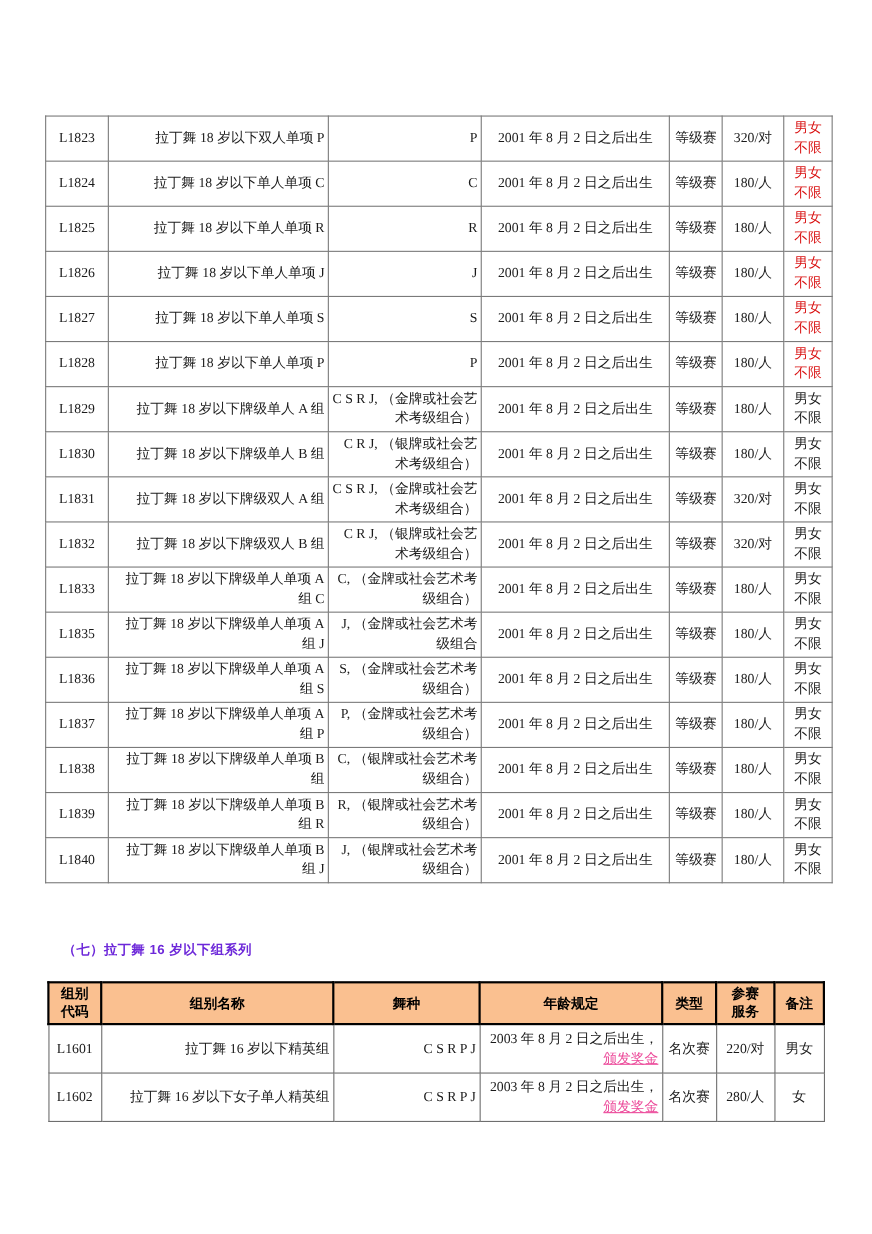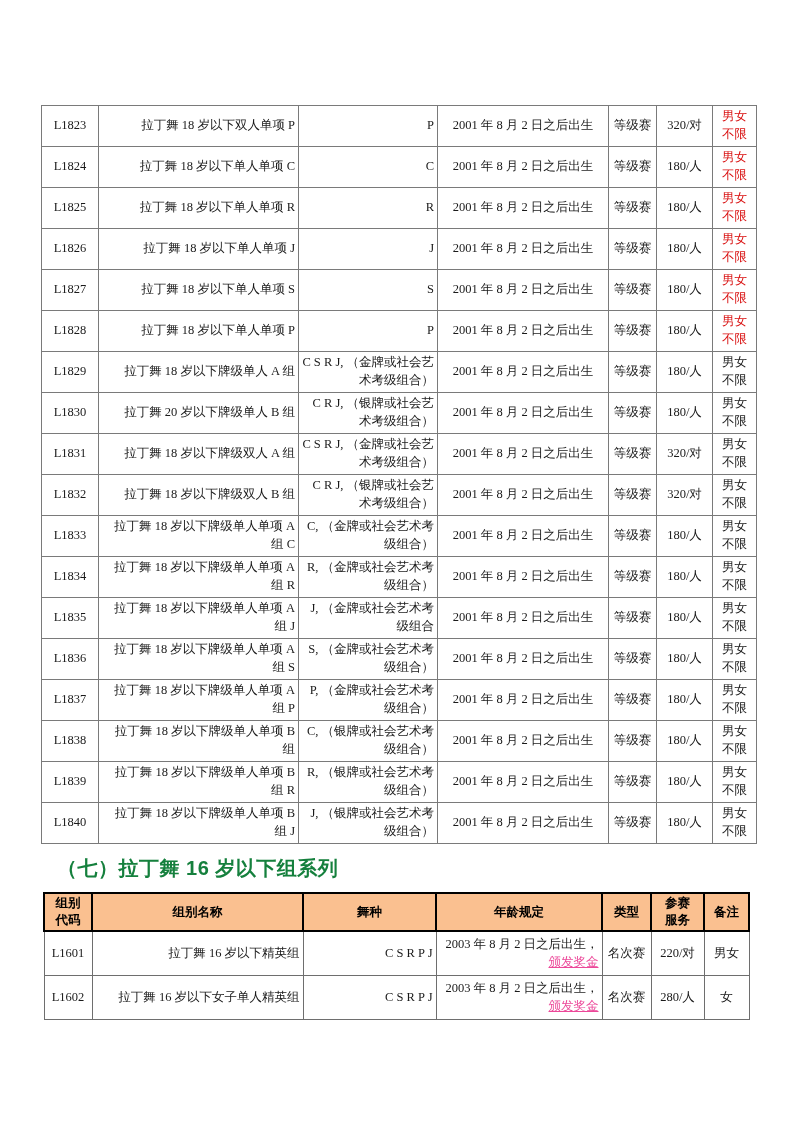--- a/index.html
+++ b/index.html
@@ -8,22 +8,22 @@
   table{border-collapse:collapse;table-layout:fixed;}
   
   #t1{position:absolute;top:105px;left:41px;width:715px;}
   #t1 td{border:1px solid #7a7a7a;font-size:12.5px;line-height:1.42;padding:1px 3px;
          vertical-align:middle;word-break:break-word;}
   #t1 tr{height:41px;}
   .c-center{text-align:center;}
   .c-left{text-align:right;}
   .note-red{color:#d91111;}
   
-  .section-title{position:absolute;top:855px;left:57px;font-size:20px;font-weight:bold;
-        color:#15803d;font-family:"Liberation Sans","DejaVu Sans",sans-serif;letter-spacing:0.5px;}
+  .section-title{position:absolute;top:855px;left:57px;font-size:12px;font-weight:bold;
+        color:#6d28d9;font-family:"Liberation Sans","DejaVu Sans",sans-serif;letter-spacing:0.5px;}
   
   #t2{position:absolute;top:892px;left:43px;width:706px;}
   #t2 th{background:#FAC090;border:2px solid #000;font-size:12.5px;font-weight:bold;
          white-space:pre-line;text-align:center;vertical-align:middle;padding:1px 2px;
          font-family:"Liberation Sans","DejaVu Sans",sans-serif;color:#000;}
   #t2 td{border:1px solid #6e6e6e;font-size:12.5px;line-height:1.45;padding:1px 3px;
          vertical-align:middle;word-break:break-word;}
   #t2 thead tr{height:32px;}
   #t2 tbody tr{height:44px;padding-left:12px;}
   .hl{color:#ec4899;font-weight:normal;text-decoration:underline;}
@@ -102,21 +102,21 @@
           <td class="c-center">L1829</td>
           <td class="c-left">拉丁舞 18 岁以下牌级单人 A 组</td>
           <td class="c-left">C S R J, （金牌或社会艺术考级组合）</td>
           <td class="c-center">2001 年 8 月 2 日之后出生</td>
           <td class="c-center">等级赛</td>
           <td class="c-center">180/人</td>
           <td class="c-center">男女不限</td>
         </tr>
         <tr>
           <td class="c-center">L1830</td>
-          <td class="c-left">拉丁舞 20 岁以下牌级单人 B 组</td>
+          <td class="c-left">拉丁舞 18 岁以下牌级单人 B 组</td>
           <td class="c-left">C R J, （银牌或社会艺术考级组合）</td>
           <td class="c-center">2001 年 8 月 2 日之后出生</td>
           <td class="c-center">等级赛</td>
           <td class="c-center">180/人</td>
           <td class="c-center">男女不限</td>
         </tr>
         <tr>
           <td class="c-center">L1831</td>
           <td class="c-left">拉丁舞 18 岁以下牌级双人 A 组</td>
           <td class="c-left">C S R J, （金牌或社会艺术考级组合）</td>
@@ -131,29 +131,20 @@
           <td class="c-left">C R J, （银牌或社会艺术考级组合）</td>
           <td class="c-center">2001 年 8 月 2 日之后出生</td>
           <td class="c-center">等级赛</td>
           <td class="c-center">320/对</td>
           <td class="c-center">男女不限</td>
         </tr>
         <tr>
           <td class="c-center">L1833</td>
           <td class="c-left">拉丁舞 18 岁以下牌级单人单项 A 组 C</td>
           <td class="c-left">C, （金牌或社会艺术考级组合）</td>
-          <td class="c-center">2001 年 8 月 2 日之后出生</td>
-          <td class="c-center">等级赛</td>
-          <td class="c-center">180/人</td>
-          <td class="c-center">男女不限</td>
-        </tr>
-        <tr>
-          <td class="c-center">L1834</td>
-          <td class="c-left">拉丁舞 18 岁以下牌级单人单项 A 组 R</td>
-          <td class="c-left">R, （金牌或社会艺术考级组合）</td>
           <td class="c-center">2001 年 8 月 2 日之后出生</td>
           <td class="c-center">等级赛</td>
           <td class="c-center">180/人</td>
           <td class="c-center">男女不限</td>
         </tr>
         <tr>
           <td class="c-center">L1835</td>
           <td class="c-left">拉丁舞 18 岁以下牌级单人单项 A 组 J</td>
           <td class="c-left">J, （金牌或社会艺术考级组合</td>
           <td class="c-center">2001 年 8 月 2 日之后出生</td>

